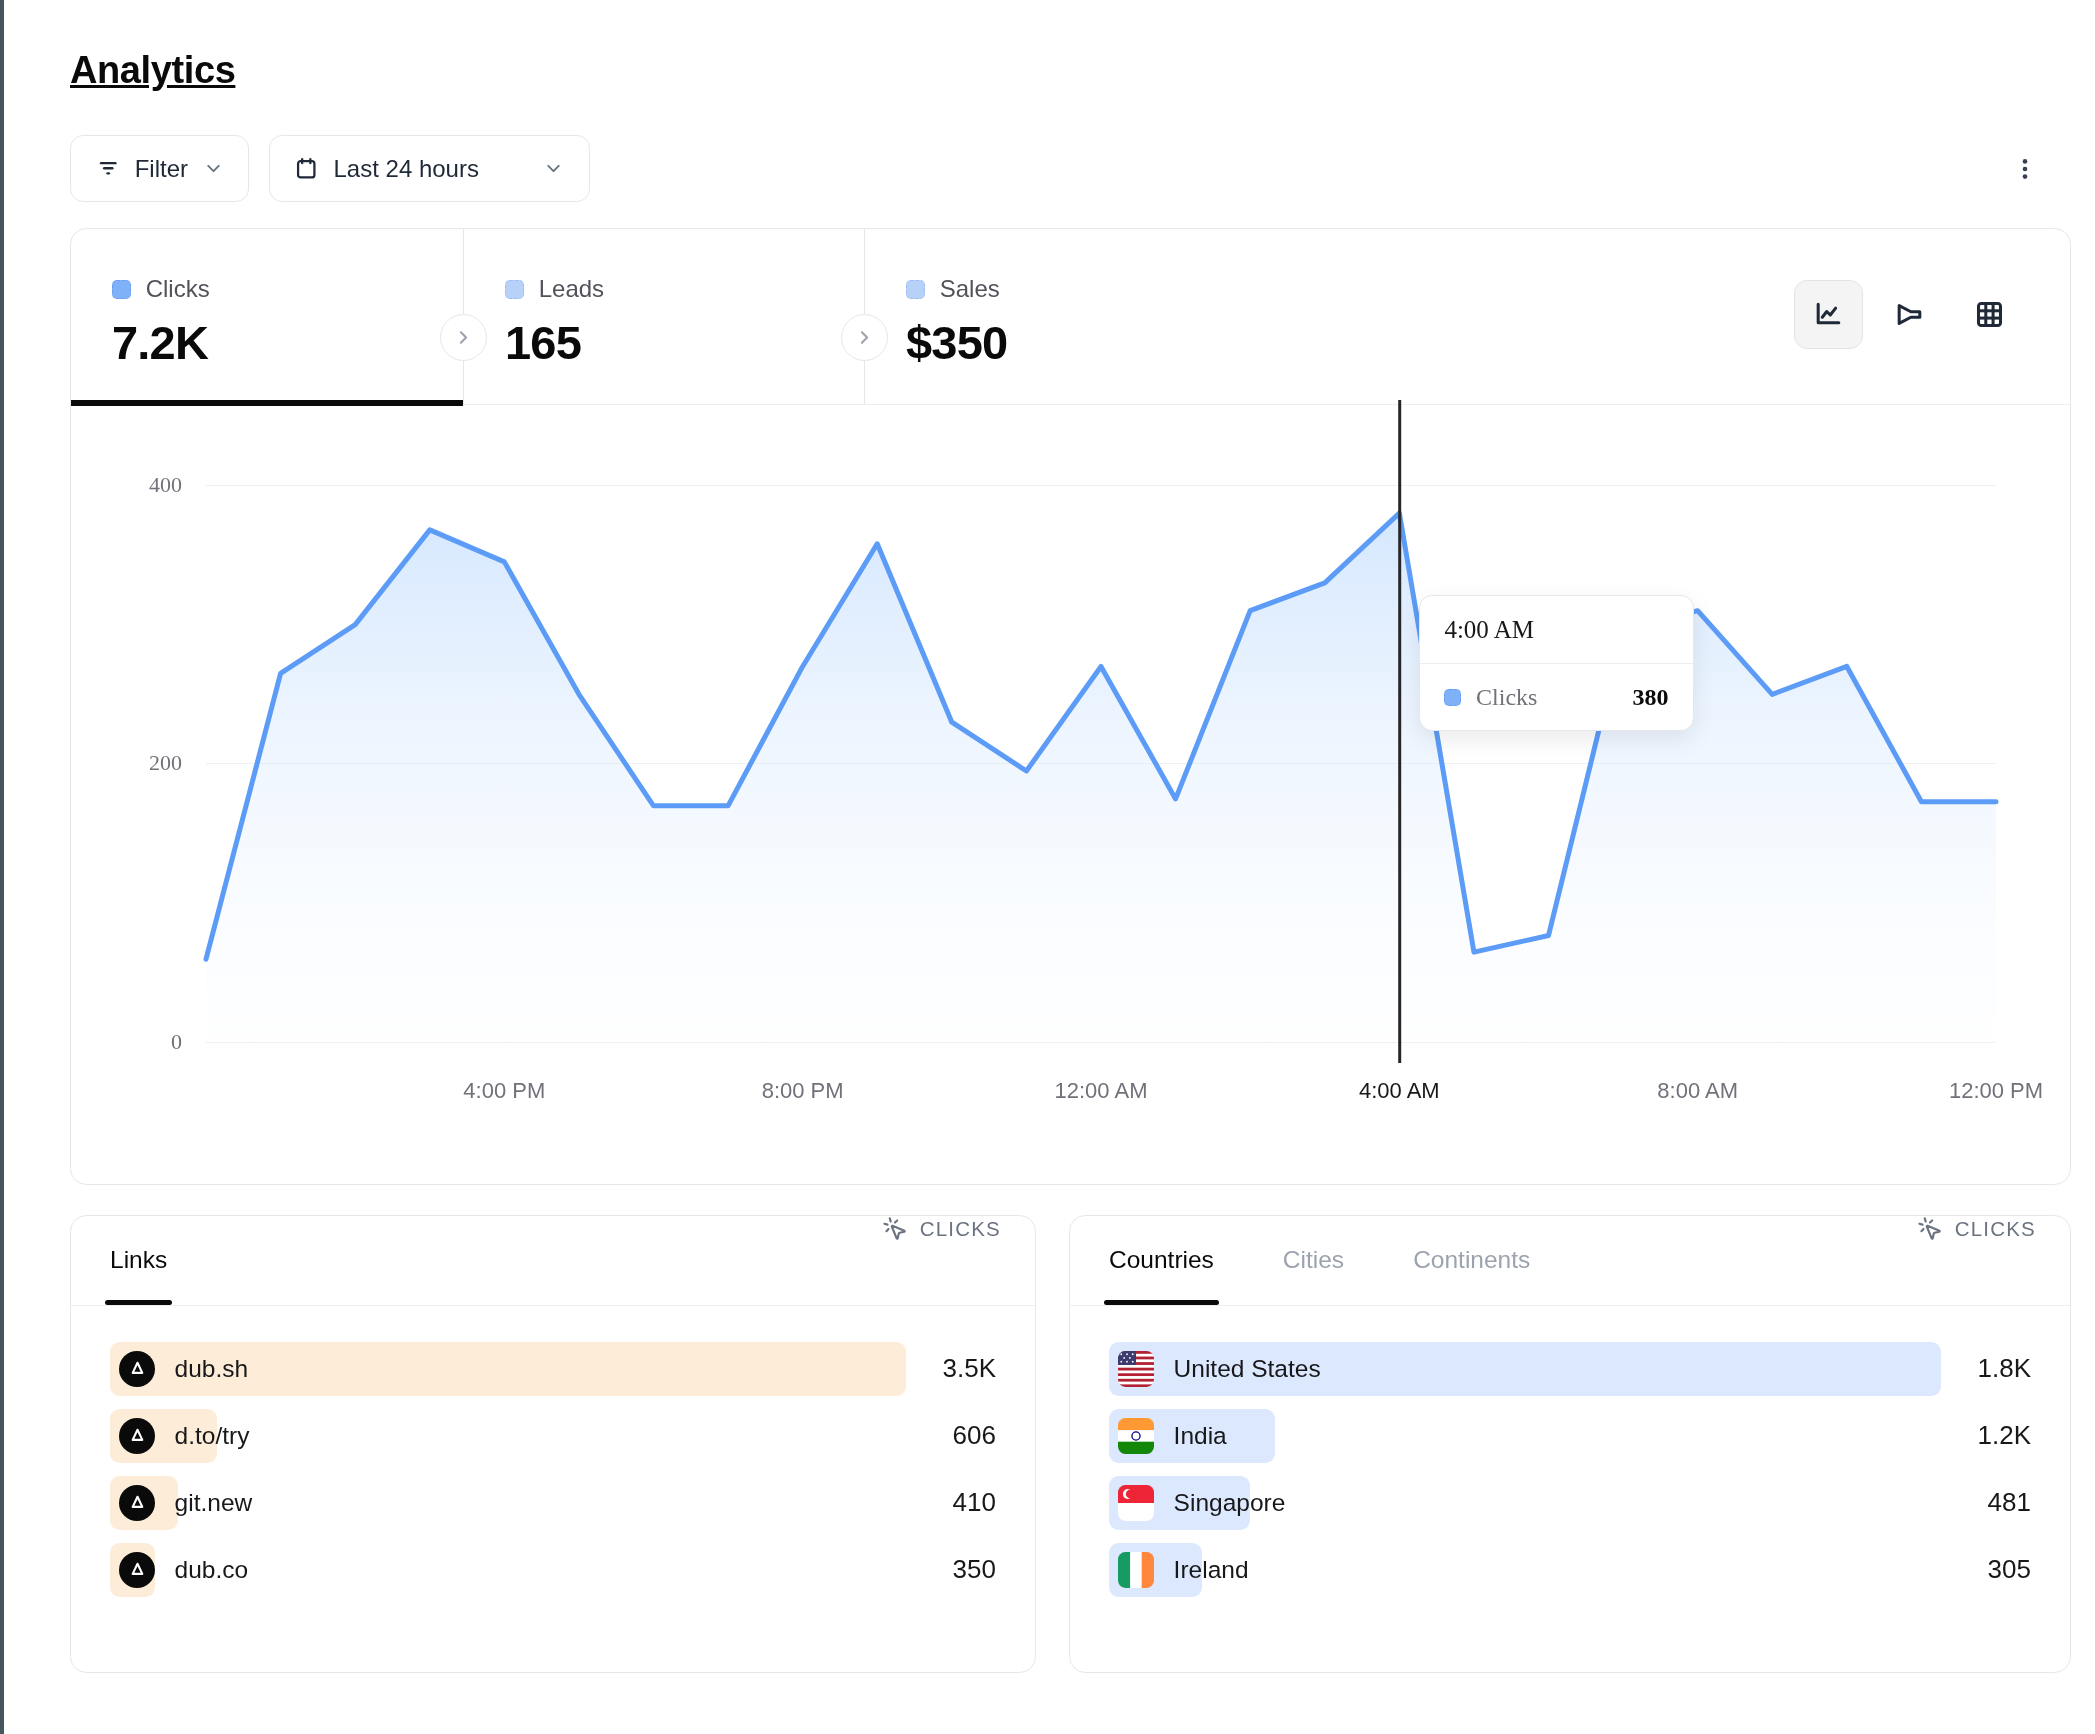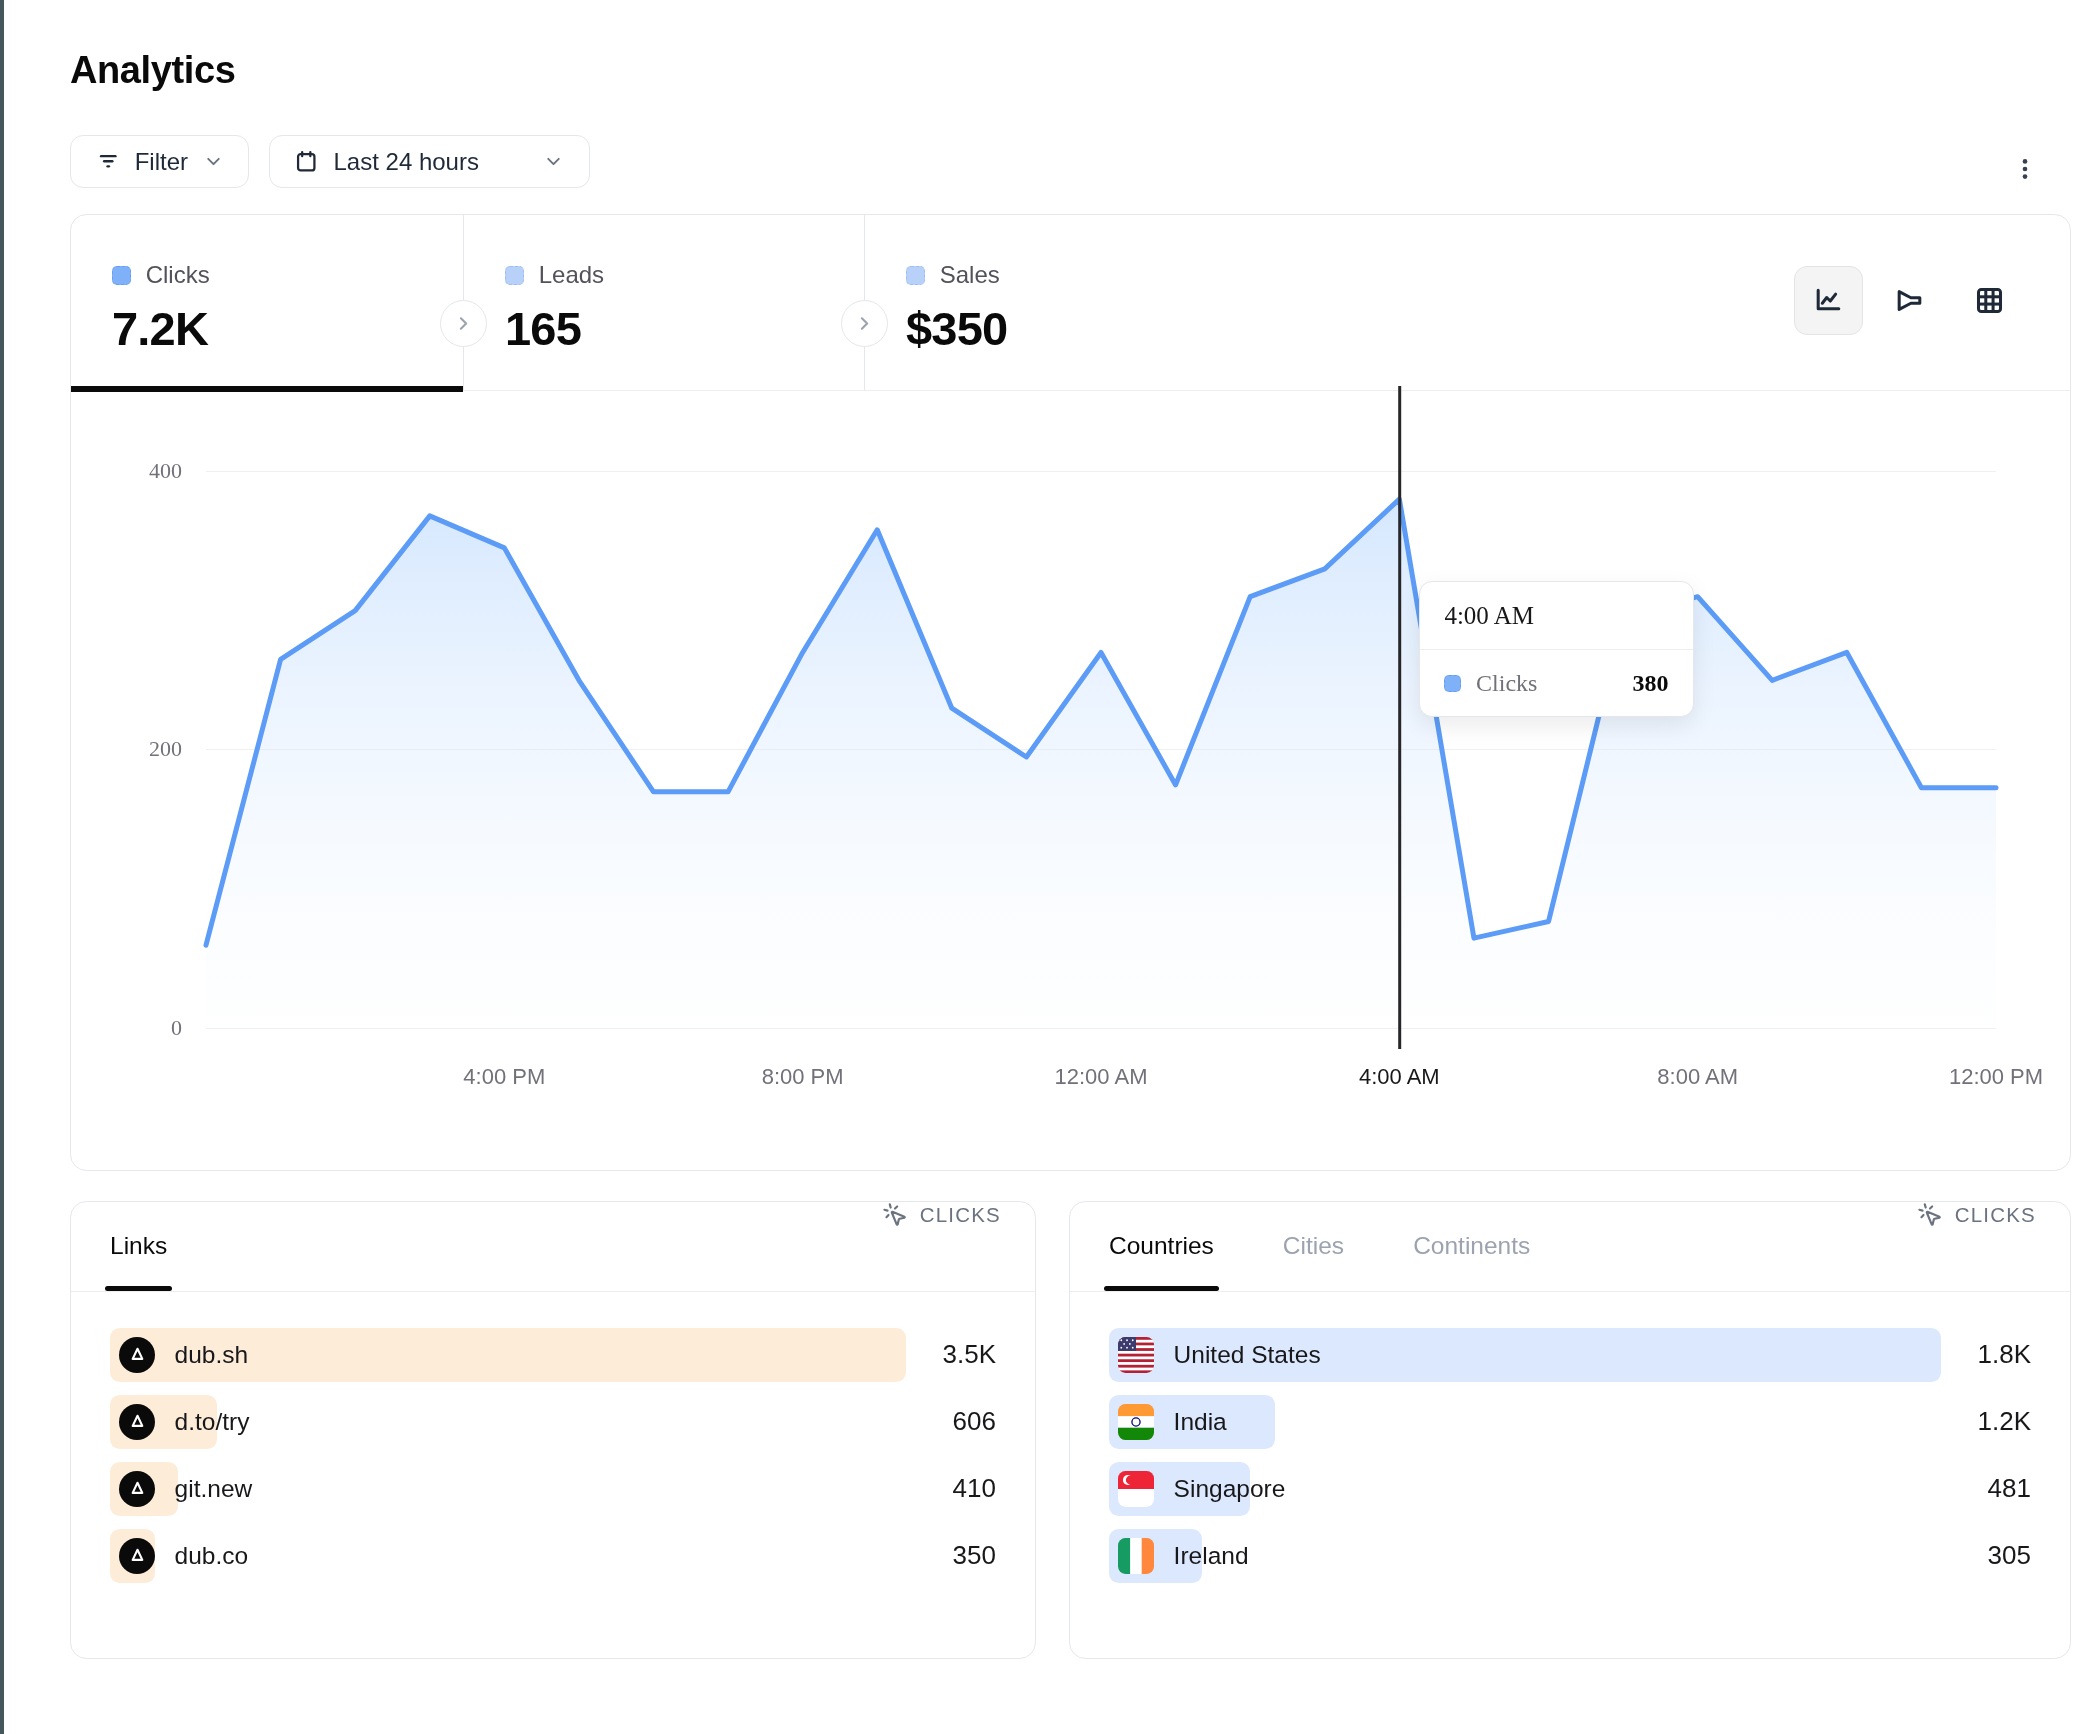--- a/index.html
+++ b/index.html
@@ -1,23 +1,23 @@
 <!DOCTYPE html>
 <html style="font-size:13px"><head>
 <meta charset="utf-8">
 <style>
   * { margin:0; padding:0; box-sizing:border-box; }
   html,body { width:2096px; height:1735px; background:#ffffff; font-family:"Liberation Sans", sans-serif; color:#18181b; overflow:hidden; }
   .page-accent { position:absolute; left:0; top:0; width:4.1px; height:1735px; background:#45565c; }
   .page { padding:49px 25px 0 70px; position:relative; }
 
   
-  .page-title { font-size:38px; font-weight:700; color:#0a0a0a; letter-spacing:-0.4px; }
+  .page-title { font-size:38px; font-weight:700; color:#0a0a0a; letter-spacing:-0.4px;text-decoration:underline; }
   .toolbar { display:flex; align-items:center; margin-top:43px; position:relative; }
-  .btn { display:flex; align-items:center; gap:14.7px; height:53px; border:0.8px solid #e5e7eb; border-radius:13px; background:#fff; padding:0 24.5px; font-size:24px; font-weight:500; color:#1f2937; cursor:pointer; }
+  .btn { display:flex; align-items:center; gap:14.7px; height:67px; border:0.8px solid #e5e7eb; border-radius:13px; background:#fff; padding:0 24.5px; font-size:24px; font-weight:500; color:#1f2937; cursor:pointer; }
   .btn svg { flex:0 0 auto; }
   .btn + .btn { margin-left:19.6px; }
   .btn.date { min-width:321px; }
   .btn.date .spacer { flex:1; }
   .kebab { position:absolute; right:20.5px; top:0; height:67px; width:52px; display:flex; align-items:center; justify-content:center; background:transparent; border:none; cursor:pointer; }
 
   
   .card { border:0.8px solid #e5e7eb; border-radius:16.4px; background:#fff; }
   .main-card { margin-top:26px; position:relative; }
   .metric-header { display:flex; position:relative; height:176px; border-bottom:0.8px solid #eceef1; }

